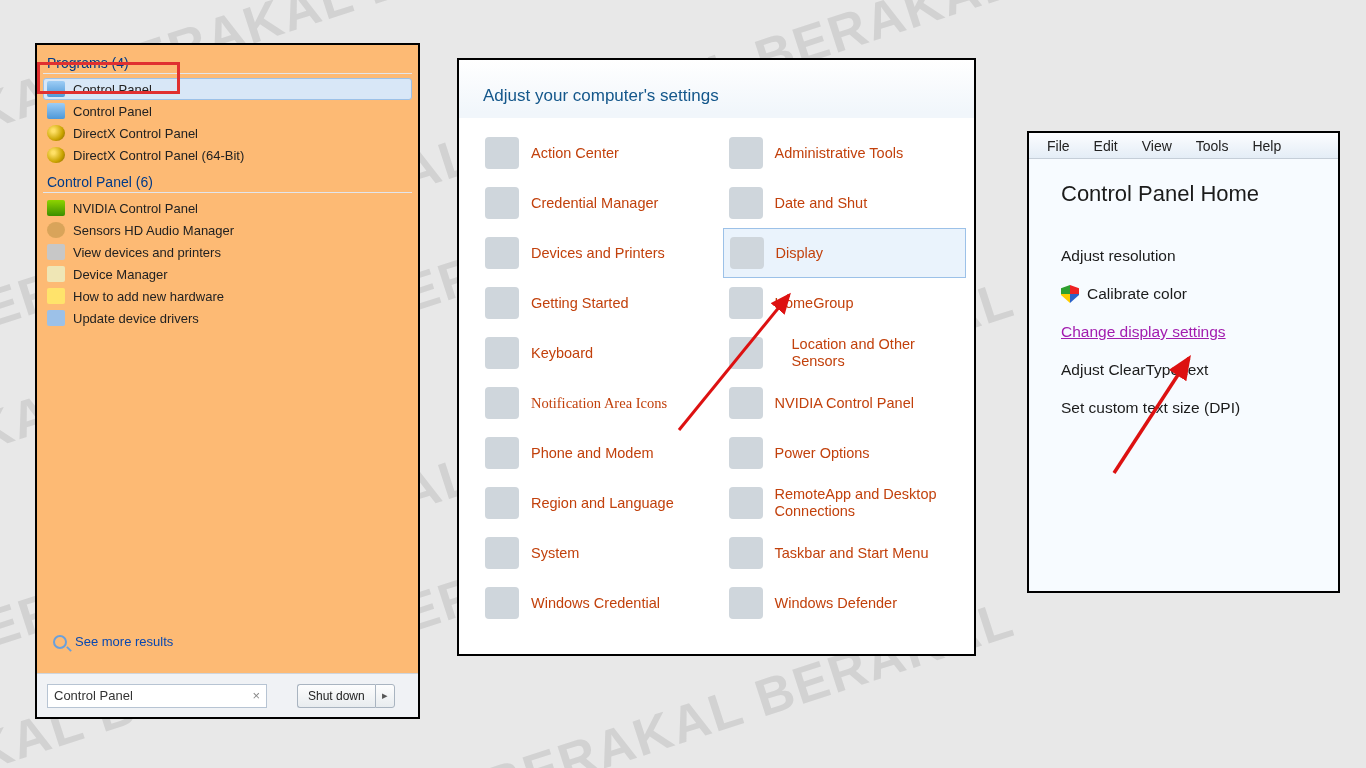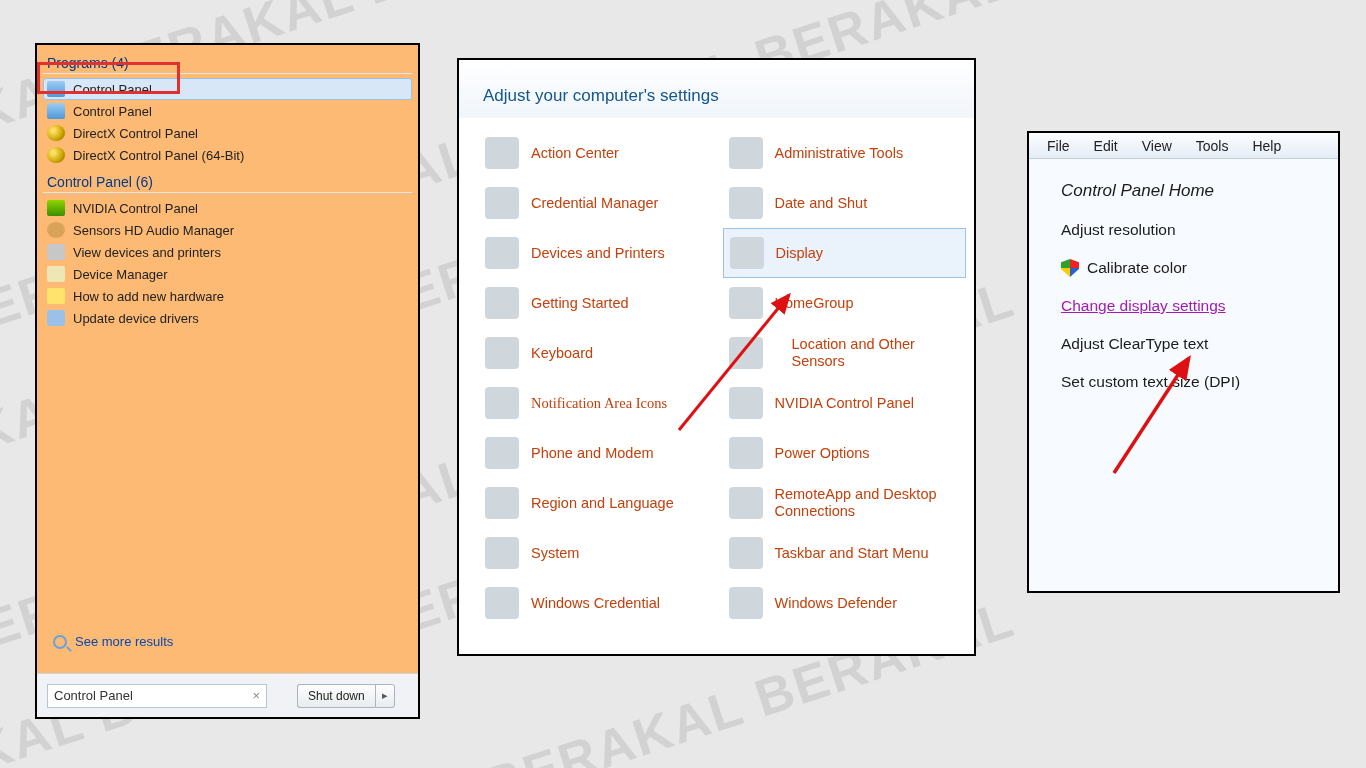--- a/index.html
+++ b/index.html
@@ -157,21 +157,21 @@
     display:flex; flex-direction:column;
   }
   .menubar{
     height:26px; display:flex; align-items:center;
     background:linear-gradient(#fcfdff,#e4edf6);
     border-bottom:1px solid #c5ced8;
     padding:0 6px; font-size:14px;
   }
   .menubar span{ padding:0 12px; cursor:default;}
   .p3-body{ padding:22px 18px 10px 32px; font-size:15.5px; color:#1b1b1b;}
-  .p3-home{ font-size:17px; margin-bottom:20px;font-style:italic;}
+  .p3-home{ font-size:22px; margin-bottom:40px;}
   .p3-link{ margin:0 0 20px 0; display:flex; align-items:center;}
   .p3-link.current{ color:#a21caf; text-decoration:underline;}
   .shield{
     width:18px;height:18px;margin-right:8px;flex:0 0 18px;
     background:conic-gradient(#e22 0 25%,#2a62c9 0 50%,#fc0 0 75%,#2fa02f 0);
     clip-path:polygon(50% 0,100% 18%,100% 55%,50% 100%,0 55%,0 18%);
   }
   .panel3 svg.arrow{ position:absolute; pointer-events:none;}
 </style>
 </head>

